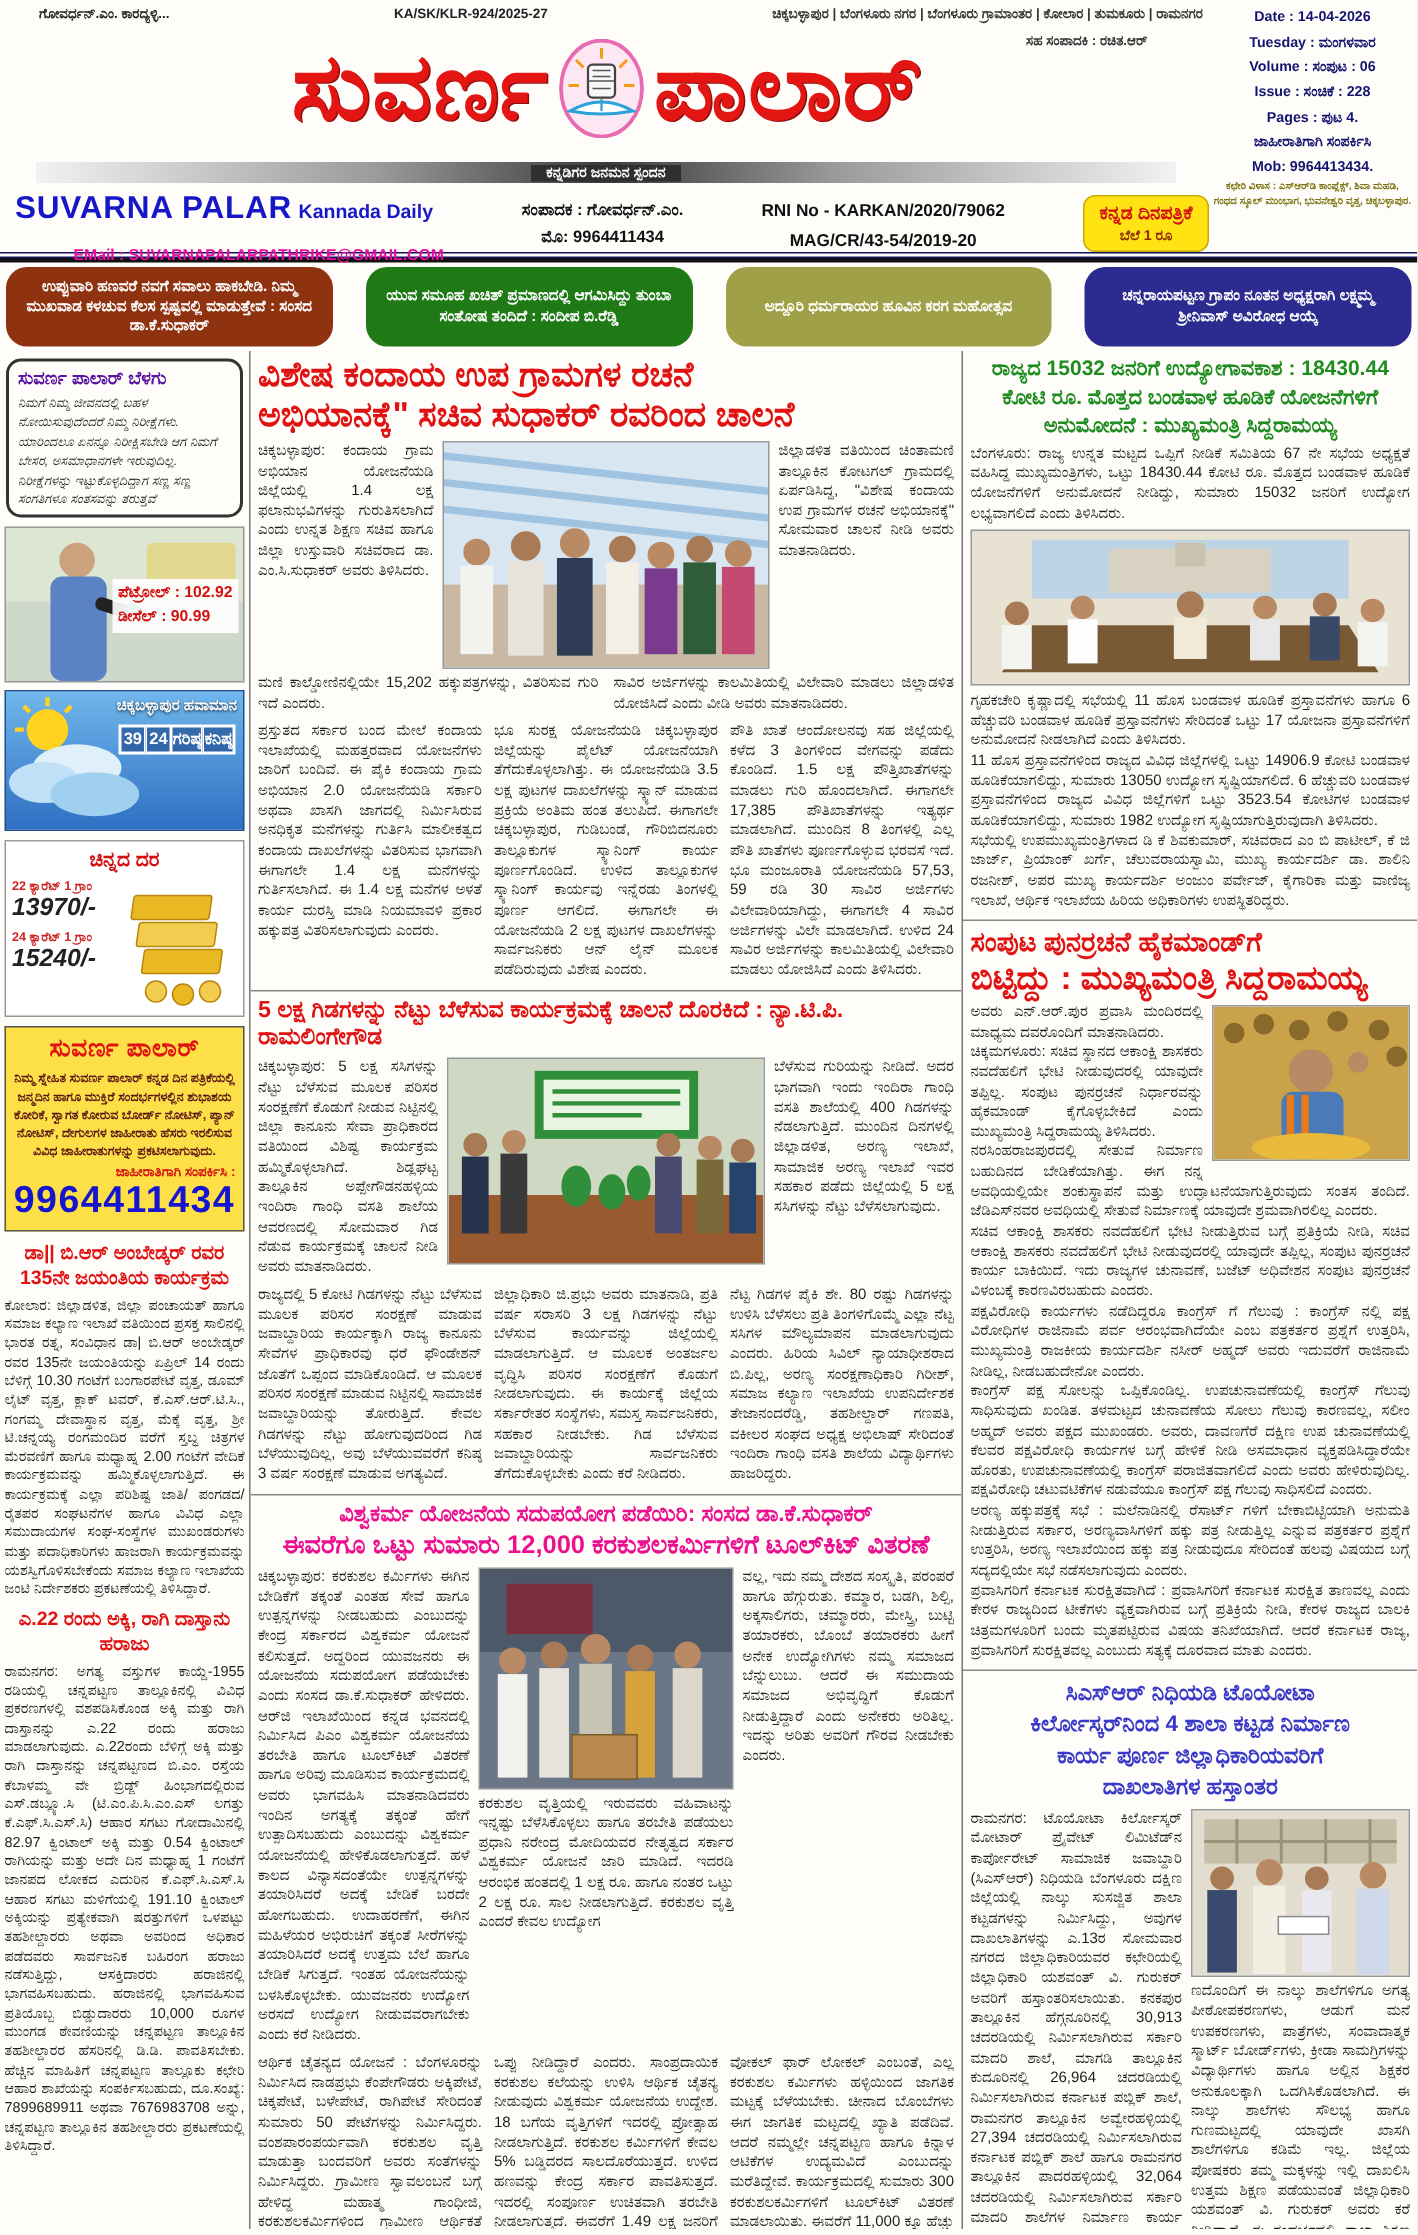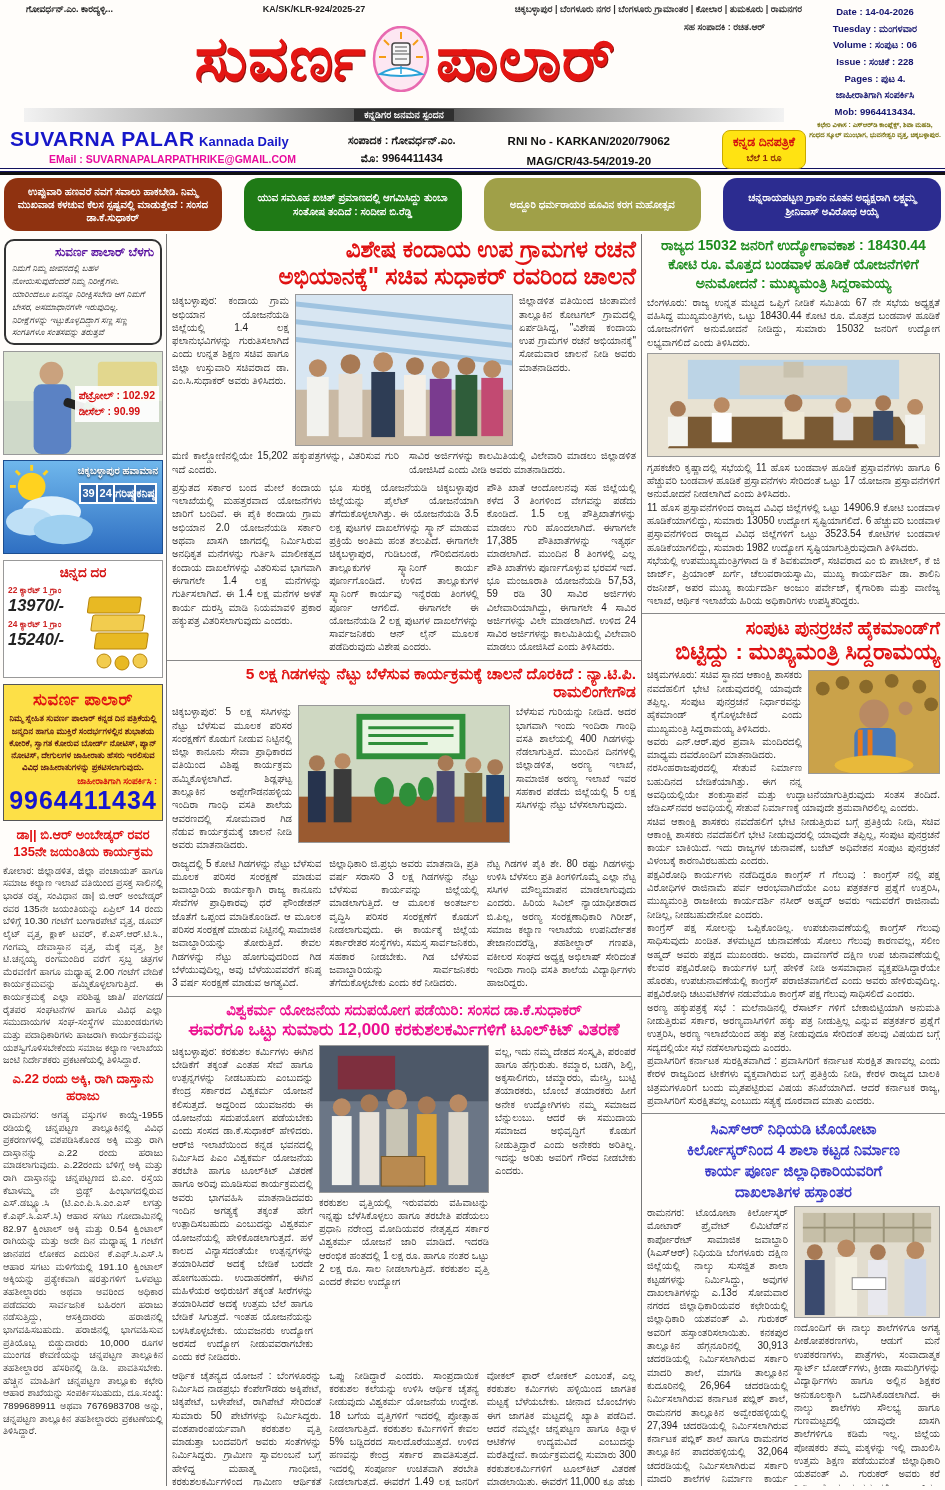--- a/index.html
+++ b/index.html
@@ -18,21 +18,21 @@
   .logo{width:58px;height:66px;flex:0 0 auto;}
   .tagline-bar{position:absolute;top:108px;left:24px;width:760px;height:14px;
                background:linear-gradient(90deg,#f2f2f2,#9a9a9a 30%,#3a3a3a 50%,#9a9a9a 70%,#f2f2f2);
                display:flex;align-items:center;justify-content:center;}
   .tagline-bar span{background:#2f2f2f;color:#fff;font-size:9.5px;font-weight:bold;padding:0 10px;}
   .mh-bottom{position:absolute;top:126px;left:0;width:810px;display:flex;align-items:flex-start;
              justify-content:space-between;padding:2px 4px 0 10px;}
   .en-name{line-height:1.05;}
   .en-name .big{font-size:21px;font-weight:bold;color:#1717c9;letter-spacing:.5px;}
   .en-name .small{font-size:13px;font-weight:bold;color:#1717c9;}
-  .en-name .email{font-size:10.5px;font-weight:bold;color:#e80c9e;margin-top:4px;padding-left:39px;}
+  .en-name .email{font-size:10.5px;font-weight:bold;color:#e80c9e;margin-top:15px;padding-left:39px;}
   .editor-blk{text-align:center;font-size:11px;font-weight:bold;color:#111;line-height:1.6;padding-top:4px;}
   .rni-blk{text-align:center;font-size:11.5px;font-weight:bold;color:#111;line-height:1.7;padding-top:4px;}
   .price-box{background:#ffe312;border:1px solid #c9a900;border-radius:8px;text-align:center;
              padding:4px 10px;margin-top:2px;}
   .price-box .a{font-size:12.5px;font-weight:bold;color:#d40f0f;}
   .price-box .b{font-size:9.5px;font-weight:bold;color:#8a2b06;margin-top:2px;}
   .mh-info{position:absolute;top:4px;right:4px;width:132px;text-align:center;font-size:9.5px;
            font-weight:bold;color:#14146e;line-height:1.75;}
   .mh-info .addr{font-size:6.8px;color:#7a7410;line-height:1.4;font-weight:bold;}
   
@@ -41,21 +41,21 @@
       align-items:center;justify-content:center;text-align:center;padding:3px 8px;line-height:1.3;}
   
   .content{display:flex;height:1252px;overflow:hidden;}
   .rail{width:167px;flex:0 0 auto;border-right:1.5px solid #777;padding:3px 3px;overflow:hidden;}
   .center{width:475px;flex:0 0 auto;border-right:1.5px solid #777;padding:2px 5px;overflow:hidden;}
   .rightcol{flex:1;padding:2px 5px;overflow:hidden;}
   .body-txt{font-size:10px;line-height:1.33;text-align:justify;color:#1c1c1c;}
   .body-sm{font-size:9.6px;line-height:1.32;text-align:justify;color:#1c1c1c;}
   
   .quote-box{border:2px solid #333;border-radius:10px;padding:4px 6px;margin:2px 1px 6px;}
-  .quote-box .qt{color:#5a13a0;font-weight:bold;font-size:12px;text-align:right;margin-bottom:3px;}
+  .quote-box .qt{color:#5a13a0;font-weight:bold;font-size:12px;text-align:left;margin-bottom:3px;}
   .quote-box .qb{font-size:8.6px;font-style:italic;text-align:left;line-height:1.5;color:#222;}
   .photo{position:relative;overflow:hidden;border:1px solid #999;background:#dfe8ee;}
   .fuel-photo{height:104px;margin-bottom:5px;}
   .fuel-prices{position:absolute;right:3px;top:34px;background:rgba(255,255,255,.92);padding:2px 4px;
                font-size:10.5px;font-weight:bold;color:#d40f0f;line-height:1.5;}
   .weather{height:94px;background:linear-gradient(180deg,#6fb7ec,#2f6fc2);border:1px solid #1d4e8f;
            margin-bottom:6px;position:relative;color:#fff;}
   .weather .wt{position:absolute;top:4px;left:0;right:4px;text-align:right;font-size:10px;font-weight:bold;
                text-shadow:0 1px 2px #123;}
   .wgrid{position:absolute;right:5px;top:22px;width:78px;border:1px solid #fff;display:grid;
@@ -66,21 +66,21 @@
   .gold .lbl{font-size:8.4px;color:#c22;font-weight:bold;margin-top:4px;}
   .gold .val{font-size:16.5px;font-weight:bold;color:#222;font-style:italic;}
   .gold svg{position:absolute;right:2px;top:18px;}
   .adbox{background:#fde047;border:1.5px solid #555;padding:5px 5px;margin-bottom:6px;text-align:center;}
   .adbox .at{color:#e01212;font-weight:bold;font-size:16.5px;letter-spacing:.5px;}
   .adbox .ab{font-size:8.4px;color:#5a1616;font-weight:bold;line-height:1.45;margin:3px 0;}
   .adbox .ac{color:#d40f0f;font-weight:bold;font-size:9px;text-align:right;}
   .adbox .ap{color:#1515cf;font-weight:bold;font-size:25px;letter-spacing:1px;line-height:1.1;}
   .rail-head{color:#e01212;font-weight:bold;font-size:13px;text-align:center;line-height:1.3;margin:4px 0;}
   
-  .hl-red{color:#e01212;font-weight:bold;text-align:right;line-height:1.18;}
+  .hl-red{color:#e01212;font-weight:bold;text-align:left;line-height:1.18;}
   .hl-green{color:#1e8c1e;font-weight:bold;text-align:center;line-height:1.35;}
   .hl-blue{color:#3a3ac8;font-weight:bold;text-align:center;line-height:1.4;}
   .hl-mag{color:#ec0f8f;font-weight:bold;text-align:center;line-height:1.25;}
   .art-row{display:flex;gap:6px;margin-top:4px;}
   .art-row .c{flex:1;}
   .caption-row{display:flex;gap:10px;margin-top:3px;}
   .caption-row div{flex:1;}
   .bot-row{display:flex;gap:8px;margin-top:5px;}
   .bot-row div{flex:1;}
   .sep{border-top:1.5px solid #888;margin:6px -5px 4px;}
@@ -420,22 +420,22 @@
                   <circle cx="112" cy="16" r="7"></circle>
                   <circle cx="124" cy="34" r="7"></circle>
                 </g>
               <circle cx="66" cy="44" r="15" fill="#b98a63"></circle>
               <rect x="46" y="58" width="42" height="46" rx="8" fill="#4a7ab8"></rect>
               <path d="M52 60 v44 M62 60 v44" stroke="#e87a1a" stroke-width="5"></path>
               <circle cx="98" cy="38" r="7" fill="#b98a63"></circle>
               <ellipse cx="66" cy="96" rx="40" ry="10" fill="#e8b93a"></ellipse>
             </svg>
           </div>
+          <div class="body-txt">ಅವರು ಎನ್.ಆರ್.ಪುರ ಪ್ರವಾಸಿ ಮಂದಿರದಲ್ಲಿ ಮಾಧ್ಯಮ ದವರೊಂದಿಗೆ ಮಾತನಾಡಿದರು.</div>
           <div class="body-txt">ಚಿಕ್ಕಮಗಳೂರು: ಸಚಿವ ಸ್ಥಾನದ ಆಕಾಂಕ್ಷಿ ಶಾಸಕರು ನವದೆಹಲಿಗೆ ಭೇಟಿ ನೀಡುವುದರಲ್ಲಿ ಯಾವುದೇ ತಪ್ಪಿಲ್ಲ. ಸಂಪುಟ ಪುನರ್ರಚನೆ ನಿರ್ಧಾರವನ್ನು ಹೈಕಮಾಂಡ್ ಕೈಗೊಳ್ಳಬೇಕಿದೆ ಎಂದು ಮುಖ್ಯಮಂತ್ರಿ ಸಿದ್ದರಾಮಯ್ಯ ತಿಳಿಸಿದರು.</div>
-          <div class="body-txt">ಅವರು ಎನ್.ಆರ್.ಪುರ ಪ್ರವಾಸಿ ಮಂದಿರದಲ್ಲಿ ಮಾಧ್ಯಮ ದವರೊಂದಿಗೆ ಮಾತನಾಡಿದರು.</div>
           <div class="body-txt">ನರಸಿಂಹರಾಜಪುರದಲ್ಲಿ ಸೇತುವೆ ನಿರ್ಮಾಣ ಬಹುದಿನದ ಬೇಡಿಕೆಯಾಗಿತ್ತು. ಈಗ ನನ್ನ ಅವಧಿಯಲ್ಲಿಯೇ ಶಂಕುಸ್ಥಾಪನೆ ಮತ್ತು ಉದ್ಘಾಟನೆಯಾಗುತ್ತಿರುವುದು ಸಂತಸ ತಂದಿದೆ. ಜೆಡಿಎಸ್‌ನವರ ಅವಧಿಯಲ್ಲಿ ಸೇತುವೆ ನಿರ್ಮಾಣಕ್ಕೆ ಯಾವುದೇ ಶ್ರಮವಾಗಿರಲಿಲ್ಲ ಎಂದರು.</div>
           <div class="body-txt">ಸಚಿವ ಆಕಾಂಕ್ಷಿ ಶಾಸಕರು ನವದೆಹಲಿಗೆ ಭೇಟಿ ನೀಡುತ್ತಿರುವ ಬಗ್ಗೆ ಪ್ರತಿಕ್ರಿಯೆ ನೀಡಿ, ಸಚಿವ ಆಕಾಂಕ್ಷಿ ಶಾಸಕರು ನವದೆಹಲಿಗೆ ಭೇಟಿ ನೀಡುವುದರಲ್ಲಿ ಯಾವುದೇ ತಪ್ಪಿಲ್ಲ, ಸಂಪುಟ ಪುನರ್ರಚನೆ ಕಾರ್ಯ ಬಾಕಿಯಿದೆ. ಇದು ರಾಜ್ಯಗಳ ಚುನಾವಣೆ, ಬಜೆಟ್ ಅಧಿವೇಶನ ಸಂಪುಟ ಪುನರ್ರಚನೆ ವಿಳಂಬಕ್ಕೆ ಕಾರಣವಿರಬಹುದು ಎಂದರು.</div>
           <div class="body-txt">ಪಕ್ಷವಿರೋಧಿ ಕಾರ್ಯಗಳು ನಡೆದಿದ್ದರೂ ಕಾಂಗ್ರೆಸ್ ಗೆ ಗೆಲುವು : ಕಾಂಗ್ರೆಸ್ ನಲ್ಲಿ ಪಕ್ಷ ವಿರೋಧಿಗಳ ರಾಜಿನಾಮೆ ಪರ್ವ ಆರಂಭವಾಗಿದೆಯೇ ಎಂಬ ಪತ್ರಕರ್ತರ ಪ್ರಶ್ನೆಗೆ ಉತ್ತರಿಸಿ, ಮುಖ್ಯಮಂತ್ರಿ ರಾಜಕೀಯ ಕಾರ್ಯದರ್ಶಿ ನಸೀರ್ ಅಹ್ಮದ್ ಅವರು ಇದುವರೆಗೆ ರಾಜಿನಾಮೆ ನೀಡಿಲ್ಲ, ನೀಡಬಹುದೇನೋ ಎಂದರು.</div>
           <div class="body-txt">ಕಾಂಗ್ರೆಸ್ ಪಕ್ಷ ಸೋಲನ್ನು ಒಪ್ಪಿಕೊಂಡಿಲ್ಲ. ಉಪಚುನಾವಣೆಯಲ್ಲಿ ಕಾಂಗ್ರೆಸ್ ಗೆಲುವು ಸಾಧಿಸುವುದು ಖಂಡಿತ. ತಳಮಟ್ಟದ ಚುನಾವಣೆಯ ಸೋಲು ಗೆಲುವು ಕಾರಣವಲ್ಲ, ಸಲೀಂ ಅಹ್ಮದ್ ಅವರು ಪಕ್ಷದ ಮುಖಂಡರು. ಅವರು, ದಾವಣಗೆರೆ ದಕ್ಷಿಣ ಉಪ ಚುನಾವಣೆಯಲ್ಲಿ ಕೆಲವರ ಪಕ್ಷವಿರೋಧಿ ಕಾರ್ಯಗಳ ಬಗ್ಗೆ ಹೇಳಿಕೆ ನೀಡಿ ಅಸಮಾಧಾನ ವ್ಯಕ್ತಪಡಿಸಿದ್ದಾರೆಯೇ ಹೊರತು, ಉಪಚುನಾವಣೆಯಲ್ಲಿ ಕಾಂಗ್ರೆಸ್ ಪರಾಜಿತವಾಗಲಿದೆ ಎಂದು ಅವರು ಹೇಳಿರುವುದಿಲ್ಲ. ಪಕ್ಷವಿರೋಧಿ ಚಟುವಟಿಕೆಗಳ ನಡುವೆಯೂ ಕಾಂಗ್ರೆಸ್ ಪಕ್ಷ ಗೆಲುವು ಸಾಧಿಸಲಿದೆ ಎಂದರು.</div>
           <div class="body-txt">ಅರಣ್ಯ ಹಕ್ಕುಪತ್ರಕ್ಕೆ ಸಭೆ : ಮಲೆನಾಡಿನಲ್ಲಿ ರೆಸಾರ್ಟ್ ಗಳಿಗೆ ಬೇಕಾಬಿಟ್ಟಿಯಾಗಿ ಅನುಮತಿ ನೀಡುತ್ತಿರುವ ಸರ್ಕಾರ, ಅರಣ್ಯವಾಸಿಗಳಿಗೆ ಹಕ್ಕು ಪತ್ರ ನೀಡುತ್ತಿಲ್ಲ ಎನ್ನುವ ಪತ್ರಕರ್ತರ ಪ್ರಶ್ನೆಗೆ ಉತ್ತರಿಸಿ, ಅರಣ್ಯ ಇಲಾಖೆಯಿಂದ ಹಕ್ಕು ಪತ್ರ ನೀಡುವುದೂ ಸೇರಿದಂತೆ ಹಲವು ವಿಷಯದ ಬಗ್ಗೆ ಸದ್ಯದಲ್ಲಿಯೇ ಸಭೆ ನಡೆಸಲಾಗುವುದು ಎಂದರು.</div>
           <div class="body-txt">ಪ್ರವಾಸಿಗರಿಗೆ ಕರ್ನಾಟಕ ಸುರಕ್ಷಿತವಾಗಿದೆ : ಪ್ರವಾಸಿಗರಿಗೆ ಕರ್ನಾಟಕ ಸುರಕ್ಷಿತ ತಾಣವಲ್ಲ ಎಂದು ಕೇರಳ ರಾಜ್ಯದಿಂದ ಟೀಕೆಗಳು ವ್ಯಕ್ತವಾಗಿರುವ ಬಗ್ಗೆ ಪ್ರತಿಕ್ರಿಯೆ ನೀಡಿ, ಕೇರಳ ರಾಜ್ಯದ ಬಾಲಕಿ ಚಿತ್ರಮಗಳೂರಿಗೆ ಬಂದು ಮೃತಪಟ್ಟಿರುವ ವಿಷಯ ತನಿಖೆಯಾಗಿದೆ. ಆದರೆ ಕರ್ನಾಟಕ ರಾಜ್ಯ, ಪ್ರವಾಸಿಗರಿಗೆ ಸುರಕ್ಷಿತವಲ್ಲ ಎಂಬುದು ಸತ್ಯಕ್ಕೆ ದೂರವಾದ ಮಾತು ಎಂದರು.</div>
         </div>
       </div>
 
       <div class="sep"></div>

